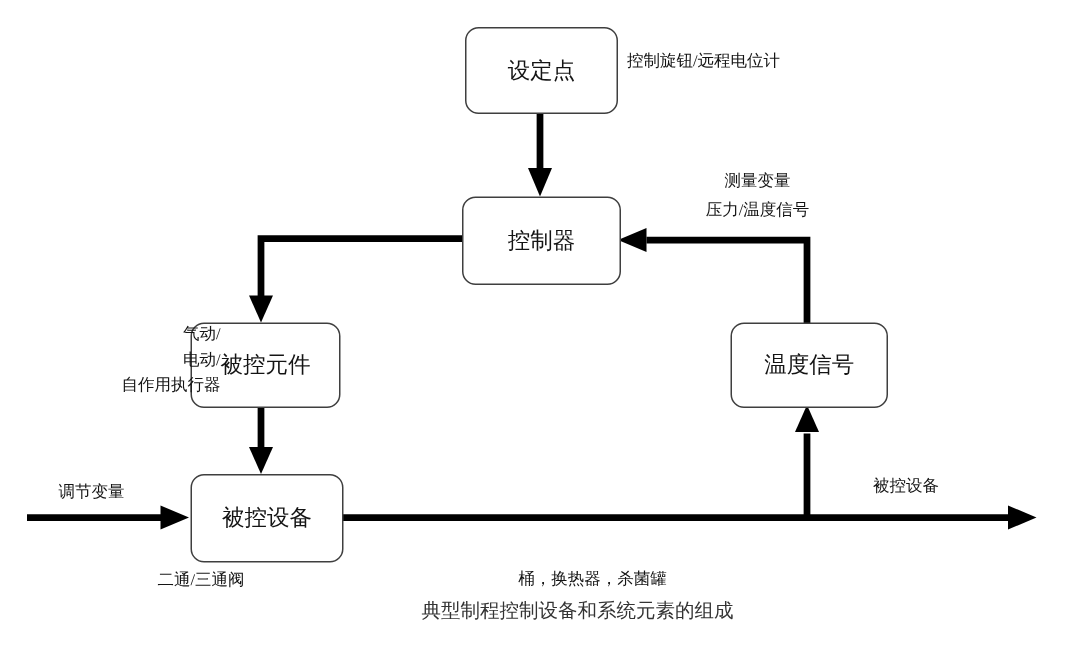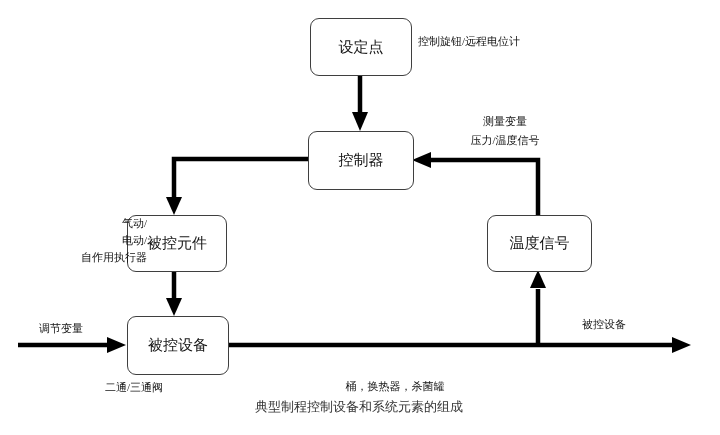--- a/index.html
+++ b/index.html
@@ -14,21 +14,21 @@
     font-size:15px;color:#141414;
   }
   .lbl{
     position:absolute;z-index:2;font-size:11px;line-height:19px;
     white-space:pre-line;color:#141414;
   }
   .lh17{line-height:17px;}
   .center{text-align:center;}
   .right{text-align:right;margin-left:29px;}
   .caption{
-    position:absolute;z-index:2;font-size:13px;color:#343434;
+    position:absolute;z-index:2;font-size:13px;color:#343434;text-align:center;
   }
 </style>
 </head>
 <body>
 
 <div class="canvas">
 
   <svg class="wires" width="720" height="435" viewBox="0 0 720 435">
     <g stroke="#000000" stroke-width="4.5" fill="none" stroke-linejoin="miter">
       <path d="M360,74 V113"></path>

